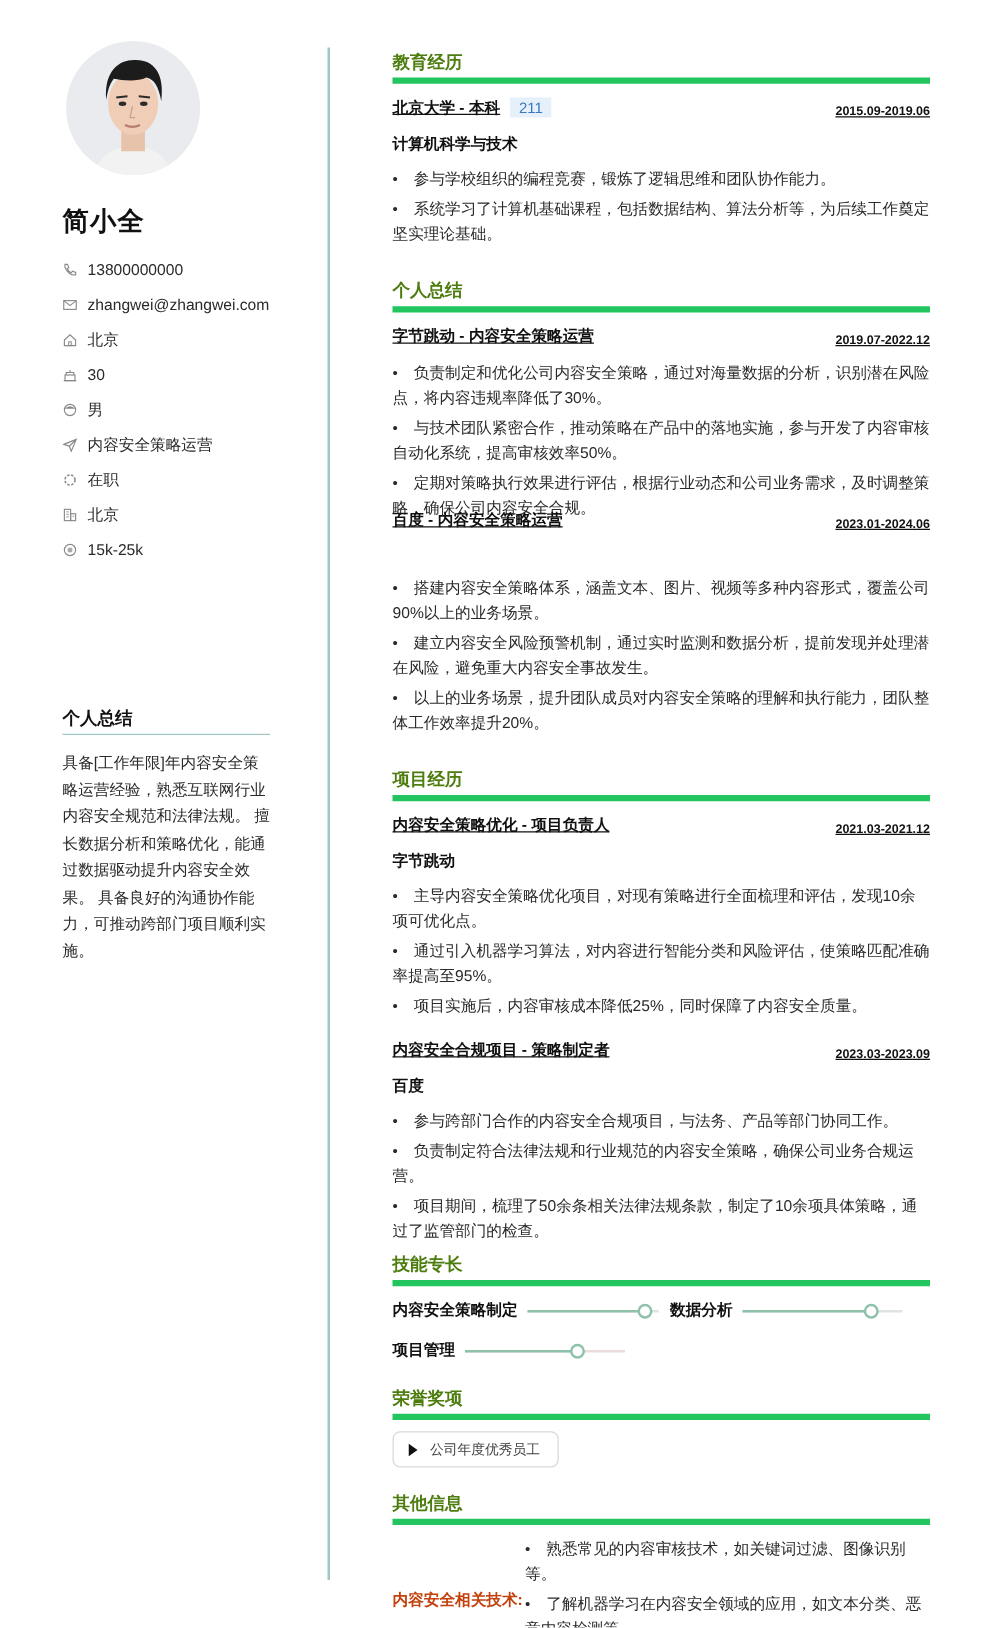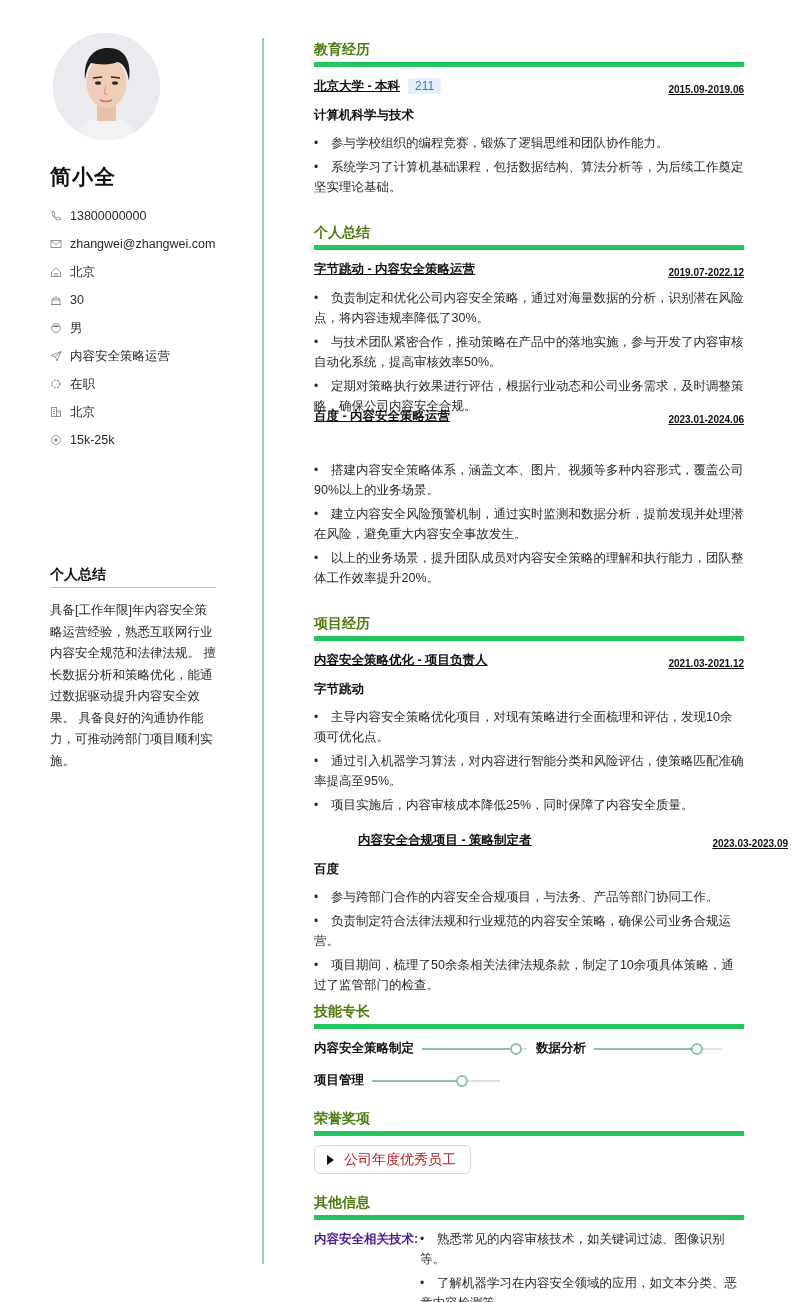--- a/index.html
+++ b/index.html
@@ -29,24 +29,24 @@
   .tag { display: inline-block; margin-left: 8px; padding: 1px 7px; background: #e6f0fb; color: #3a78c2; font-size: 12px; font-weight: normal; }
   .sub { position: absolute; left: 0; font-size: 12.5px; font-weight: bold; color: #111; }
   .bullets { position: absolute; left: 0; width: 430px; list-style: none; }
   .bullets li { font-size: 12.5px; line-height: 20px; color: #2a2a2a; margin-bottom: 4px; text-indent: 0; }
   .bullets li .dot { display: inline-block; width: 17px; font-size: 12px; }
   .skill { position: absolute; display: flex; align-items: center; font-size: 12.5px; font-weight: bold; color: #111; }
   .skill .track { position: relative; height: 2px; background: #dfe3e3; margin-left: 8px; }
   .skill .fill { position: absolute; left: 0; top: 0; height: 2px; background: #8fc2ab; }
   .skill .knob { position: absolute; top: -5px; width: 12px; height: 12px; border-radius: 50%; border: 2px solid #8fc2ab; background: #fff; }
 
-  .award { position: absolute; left: 0; top: 1145px; height: 29px; padding: 0 14px 0 12px; border: 1px solid #d6d9dc; border-radius: 6px; display: flex; align-items: center; font-size: 14px; color: #b91c1c; }
+  .award { position: absolute; left: 0; top: 1145px; height: 29px; padding: 0 14px 0 12px; border: 1px solid #d6d9dc; border-radius: 6px; display: flex; align-items: center; font-size: 11px; color: #404040; }
   .award .tri { width: 0; height: 0; border-left: 7px solid #111; border-top: 5px solid transparent; border-bottom: 5px solid transparent; margin-right: 10px; }
 
-  .other-label { position: absolute; left: 0; top: 1231px; font-size: 12.5px; font-weight: bold; color: #4c1d95; }
+  .other-label { position: absolute; left: 0; top: 1272px; font-size: 12.5px; font-weight: bold; color: #c2410c; }
   .other-list { position: absolute; left: 106px; top: 1229px; width: 324px; list-style: none; }
   .other-list li { font-size: 12.5px; line-height: 20px; color: #2a2a2a; margin-bottom: 4px; }
   .other-list li .dot { display: inline-block; width: 17px; font-size: 12px; }
 </style>
 </head>
 <body>
 
 <div class="sidebar">
   <div class="avatar">
     <svg viewBox="0 0 107 107">
@@ -193,21 +193,21 @@
     <span>内容安全策略优化 - 项目负责人</span>
     <span class="date">2021.03-2021.12</span>
   </div>
   <div class="sub" style="top:681px;">字节跳动</div>
   <ul class="bullets" style="top:707px;">
     <li><span class="dot">•</span><span>主导内容安全策略优化项目，对现有策略进行全面梳理和评估，发现10余项可优化点。</span></li>
     <li><span class="dot">•</span><span>通过引入机器学习算法，对内容进行智能分类和风险评估，使策略匹配准确率提高至95%。</span></li>
     <li><span class="dot">•</span><span>项目实施后，内容审核成本降低25%，同时保障了内容安全质量。</span></li>
   </ul>
 
-  <div class="row-head" style="top:832px;margin-left:44px;">
+  <div class="row-head" style="top:832px;">
     <span>内容安全合规项目 - 策略制定者</span>
     <span class="date">2023.03-2023.09</span>
   </div>
   <div class="sub" style="top:861px;">百度</div>
   <ul class="bullets" style="top:887px;">
     <li><span class="dot">•</span><span>参与跨部门合作的内容安全合规项目，与法务、产品等部门协同工作。</span></li>
     <li><span class="dot">•</span><span>负责制定符合法律法规和行业规范的内容安全策略，确保公司业务合规运营。</span></li>
     <li><span class="dot">•</span><span>项目期间，梳理了50余条相关法律法规条款，制定了10余项具体策略，通过了监管部门的检查。</span></li>
   </ul>
 

